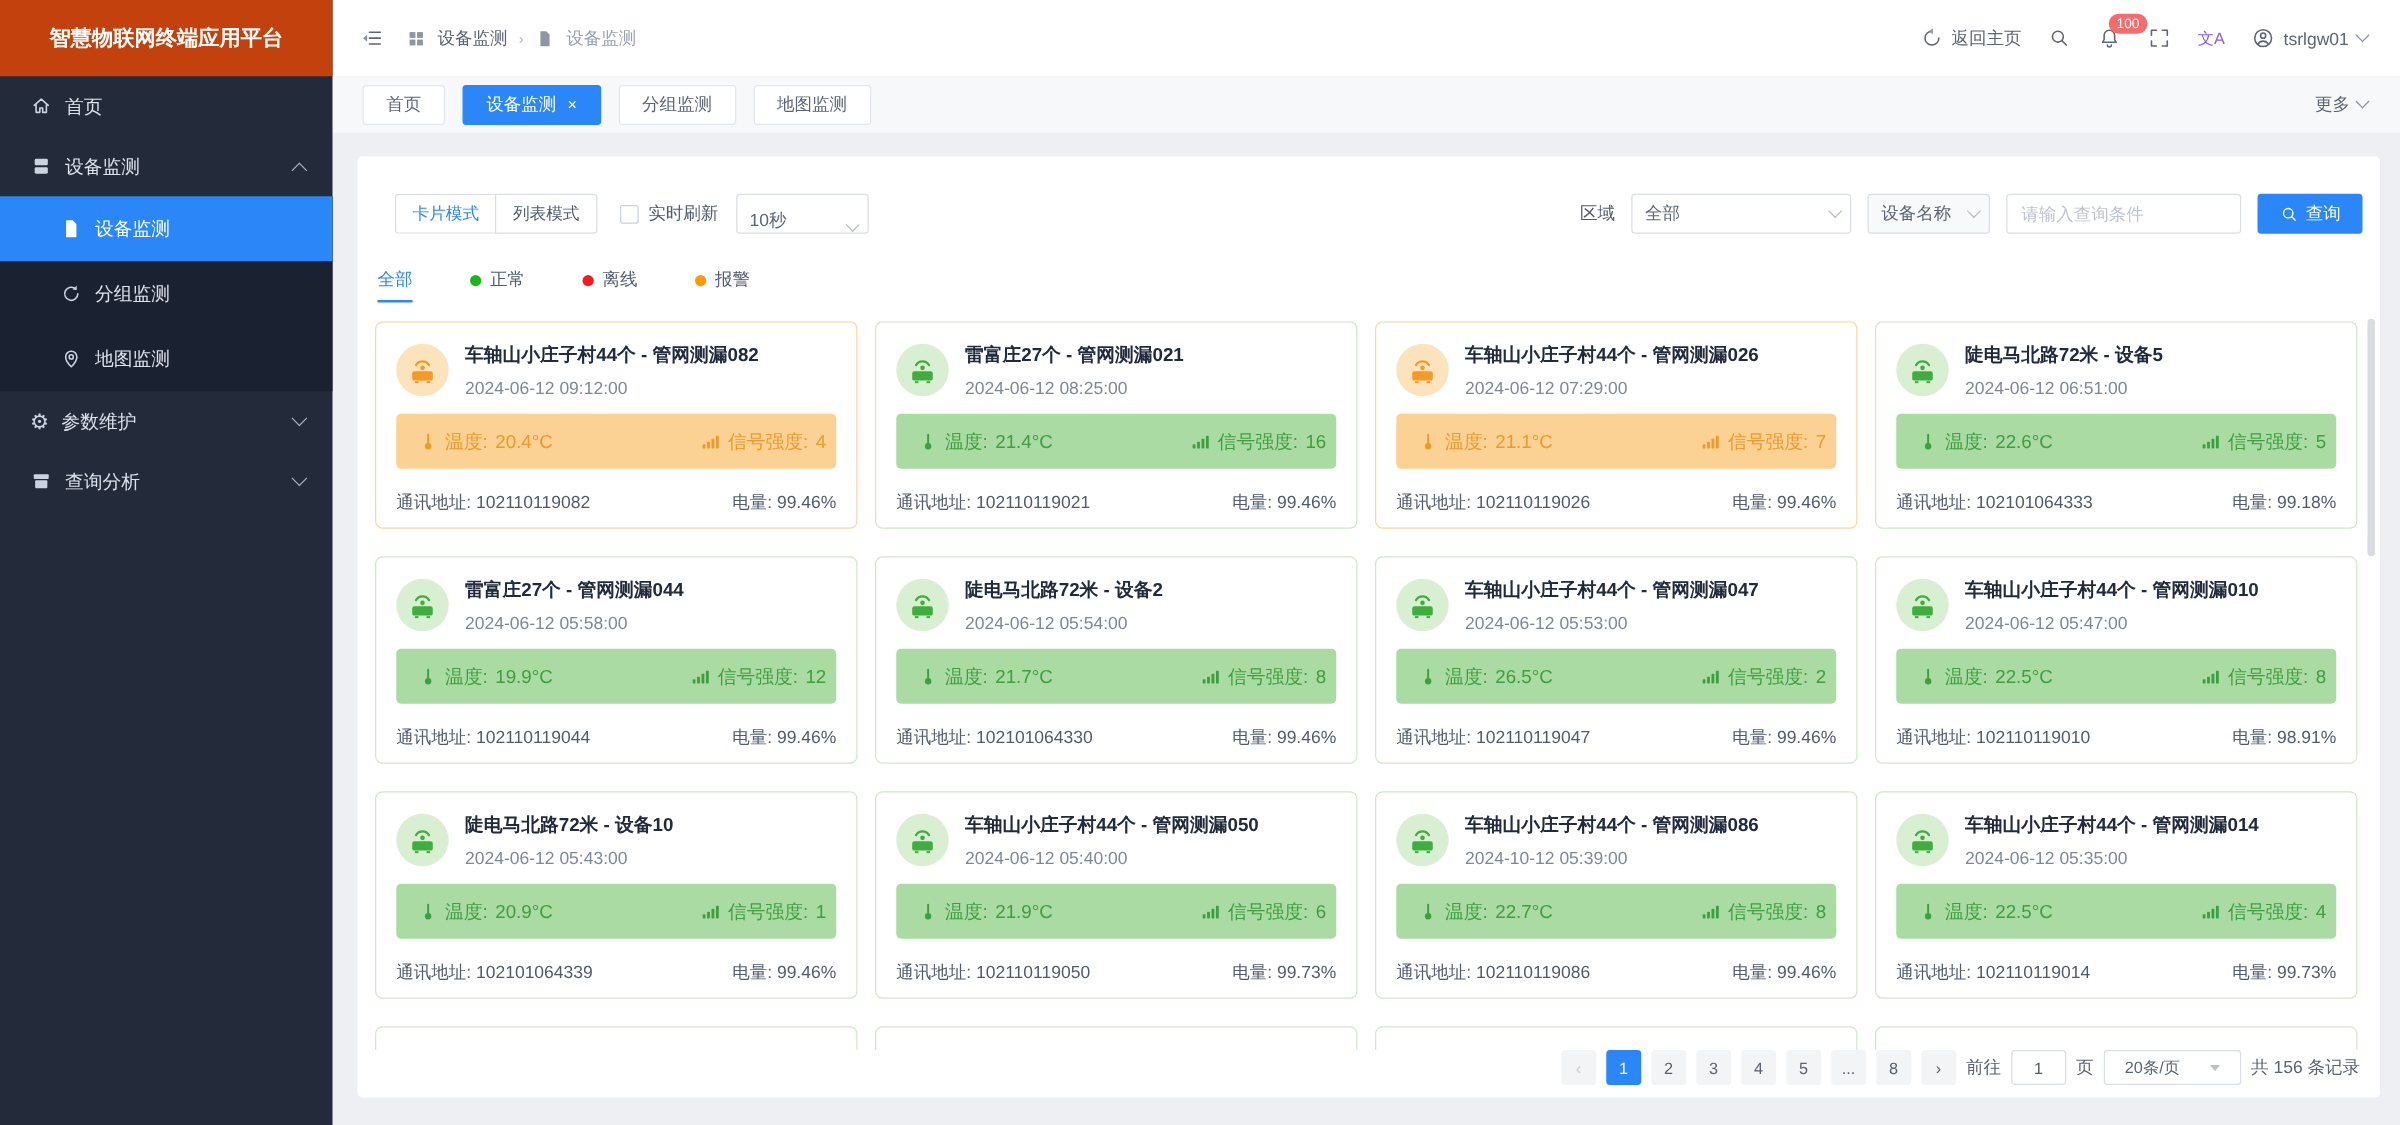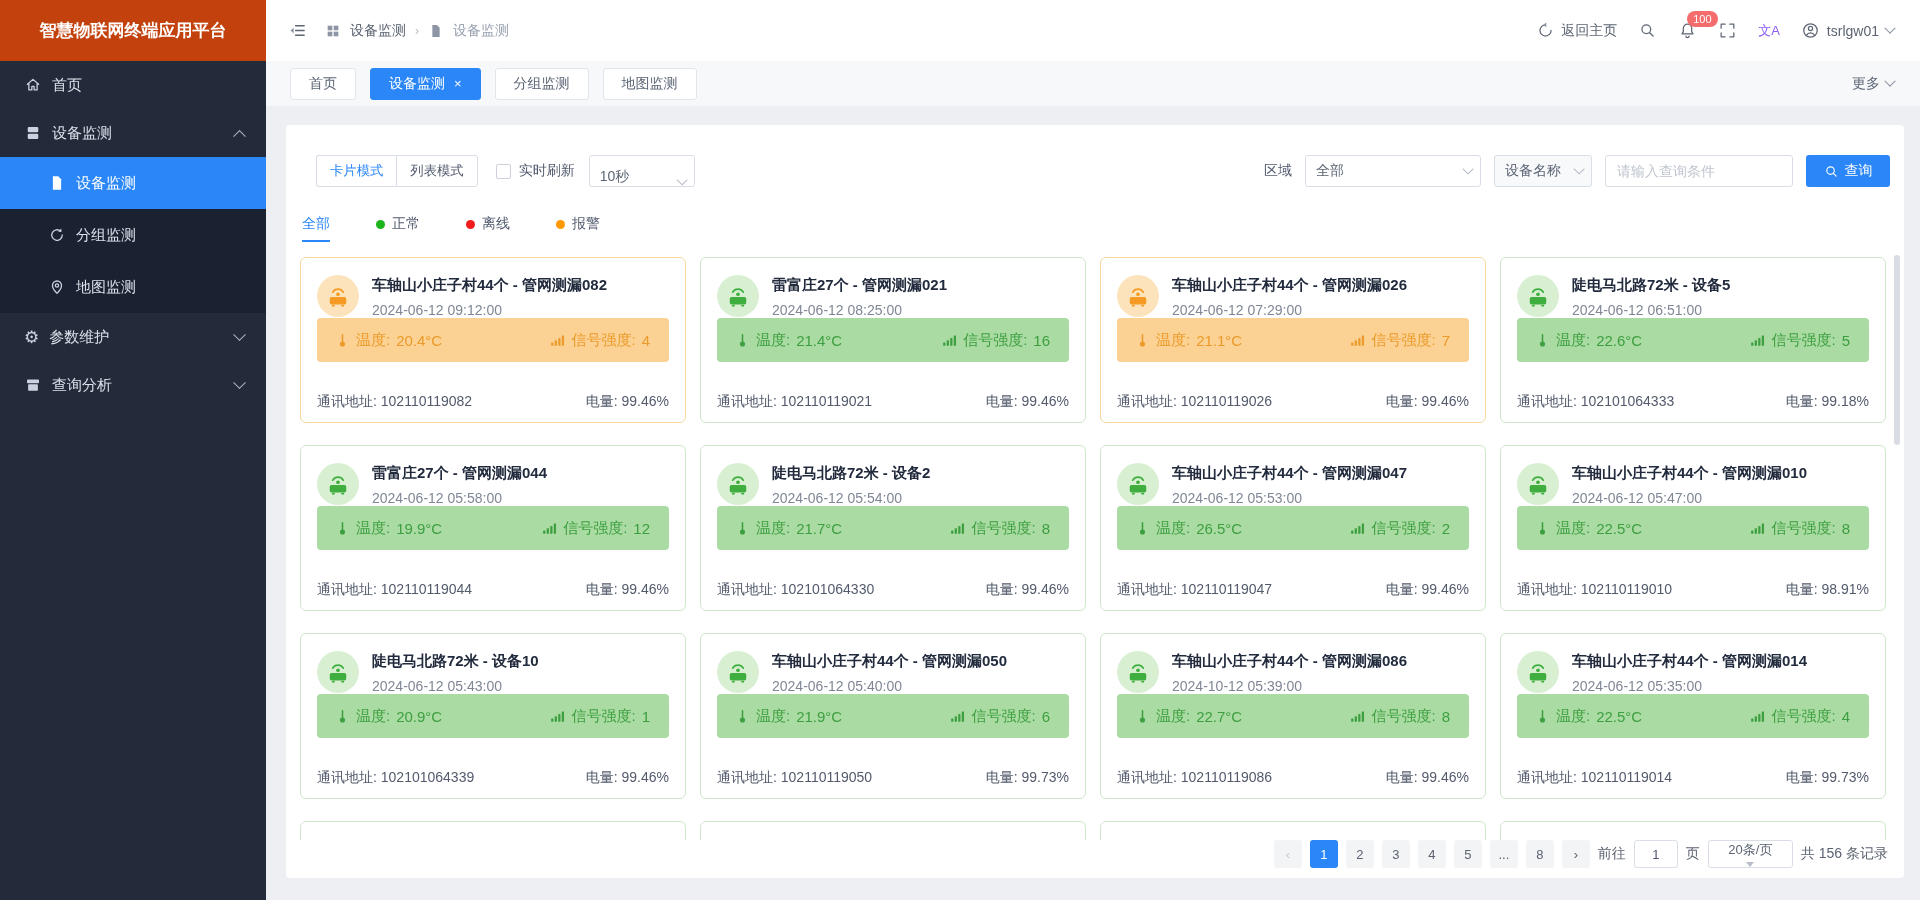--- a/index.html
+++ b/index.html
@@ -78,36 +78,36 @@
   .card.alarm { border-color:#f8d89e; }
   .card-head { display:flex; align-items:flex-start; }
   .icon-circle { width:42px; height:42px; border-radius:50%; background:#d8efd2; color:#3fae3f; display:flex; align-items:center; justify-content:center; flex:0 0 42px; margin-top:2px; }
   .card.alarm .icon-circle { background:#fce3bc; color:#f59b25; }
   .router { width:26px; height:26px; }
   .router .arc { fill:none; stroke:currentColor; stroke-width:1.7; stroke-linecap:round; }
   .router .fl { fill:currentColor; }
   .card-head-text { margin-left:13px; }
   .card-title { font-size:15px; font-weight:bold; color:#222b3d; line-height:1.2; padding-top:3px; }
   .card-time { font-size:14px; color:#7f8795; margin-top:8px; }
-  .card-badge { margin-top:0; height:44px; border-radius:4px; background:#a9dba3; color:#3e9f40; display:flex; align-items:center; justify-content:space-between; padding:0 19px 0 17px; font-size:15px; }
+  .card-badge { margin-top:13px; height:44px; border-radius:4px; background:#a9dba3; color:#3e9f40; display:flex; align-items:center; justify-content:space-between; padding:0 8px 0 17px; font-size:15px; }
   .card.alarm .card-badge { background:#fbd293; color:#eb9a2b; }
   .metric { display:flex; align-items:center; gap:5px; }
   .metric .mv { margin-left:1px; }
   .thermo, .sigbars { width:17px; height:17px; fill:currentColor; }
   .card-foot { position:absolute; left:16px; right:16px; bottom:11px; display:flex; justify-content:space-between; font-size:14px; color:#525a6c; }
   .card-stub { border-color:#cfe8cb; }
 
   
   .pagination { position:absolute; right:16px; bottom:10px; height:28px; display:flex; align-items:center; gap:8px; color:#5b6270; }
   .page-btn, .page-nav { min-width:28px; height:28px; border:none; border-radius:3px; background:#f3f4f6; color:#5b6270; font-size:13px; cursor:pointer; font-family:inherit; display:flex; align-items:center; justify-content:center; }
   .page-btn.active { background:#2b87f7; color:#fff; }
   .page-nav.disabled { color:#c6cad2; cursor:default; }
   .page-list { display:flex; gap:8px; }
   .goto-input { width:44px; height:28px; border:1px solid #d9dee6; border-radius:3px; text-align:center; font-size:13px; color:#515a6e; outline:none; font-family:inherit; }
-  .size-select { width:85px; height:28px; font-size:13px; padding:0 4px;flex-direction:column; }
+  .size-select { width:110px; height:28px; font-size:13px; padding:0 16px; }
   .tri-down { width:0; height:0; border-left:4px solid transparent; border-right:4px solid transparent; border-top:5px solid #b9bec8; }
 
   .scroll-thumb { position:absolute; right:4px; top:130px; width:6px; height:190px; border-radius:3px; background:#d9dce2; }
 </style>
 </head>
 <body>
 
 <aside class="sidebar">
   <div class="logo">智慧物联网终端应用平台</div>
   <nav>

